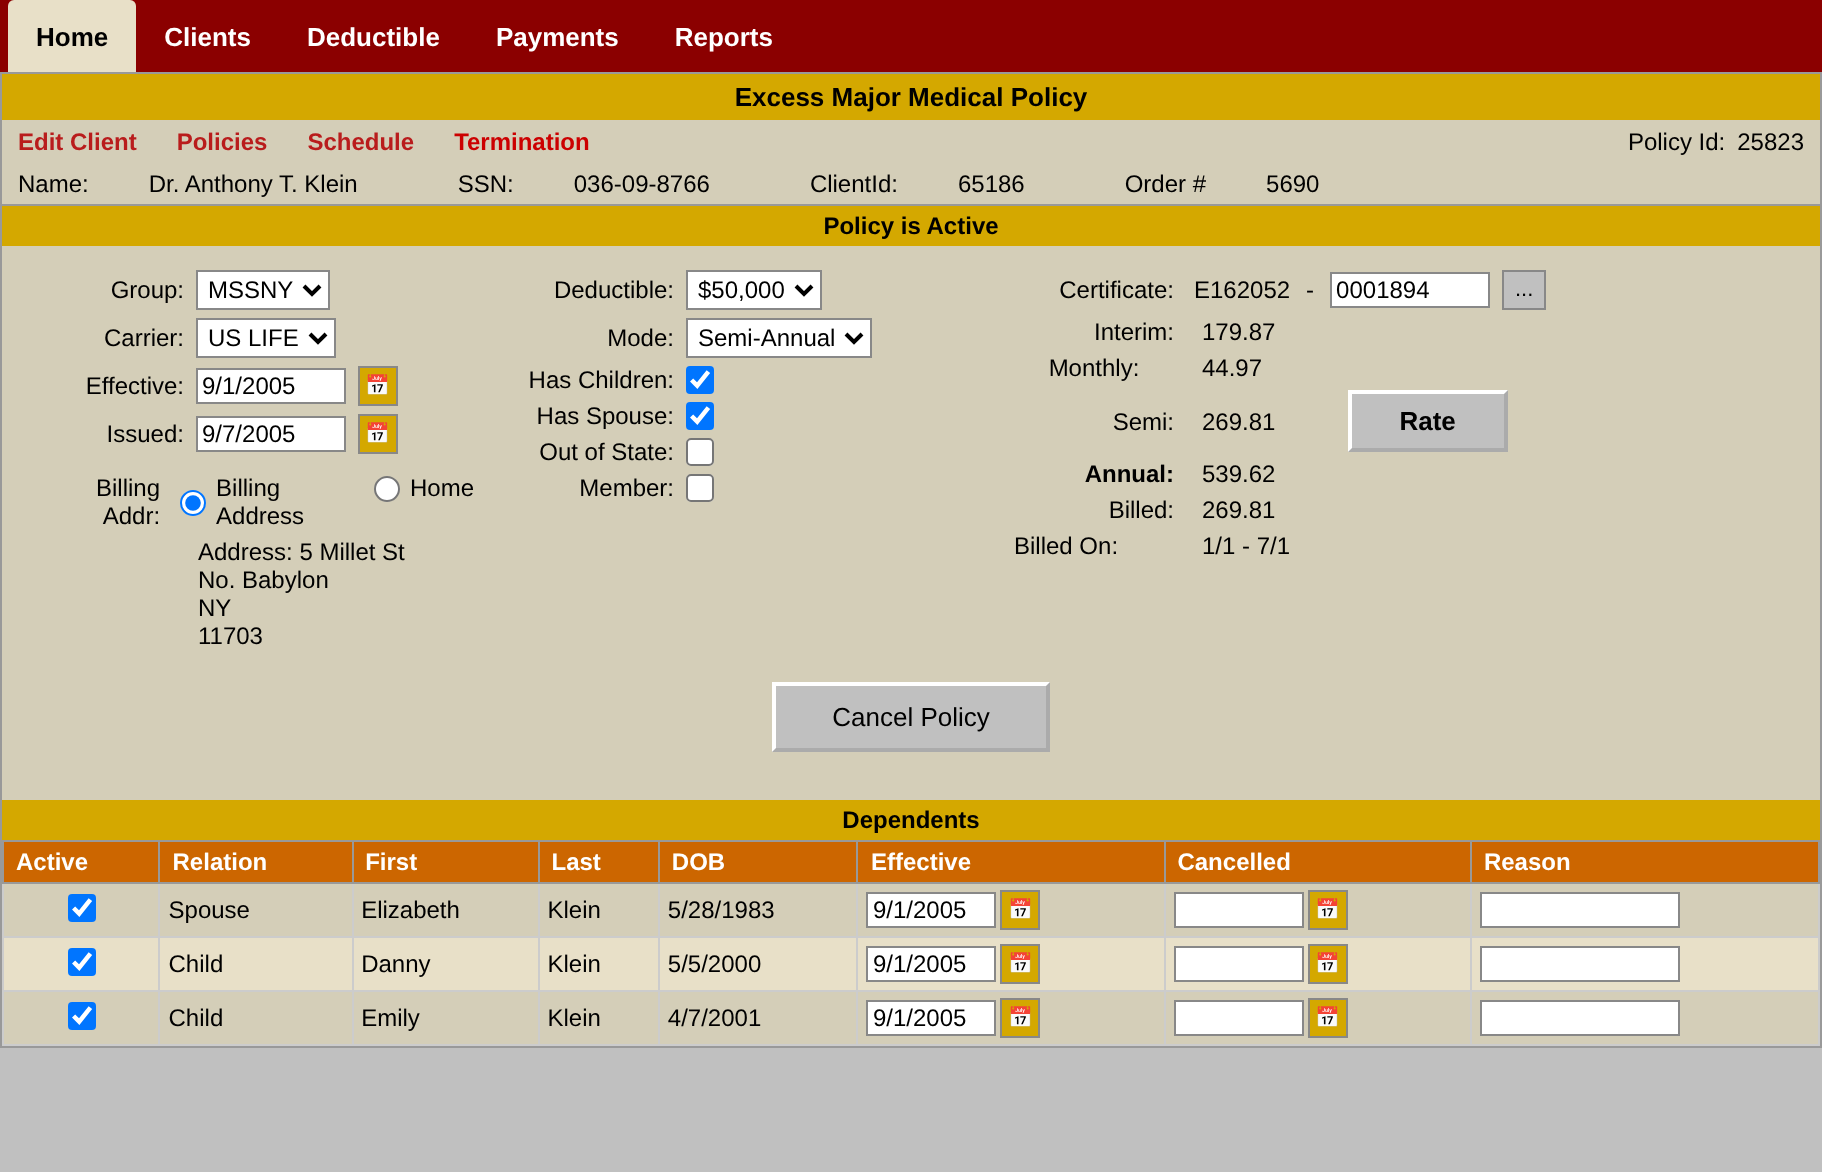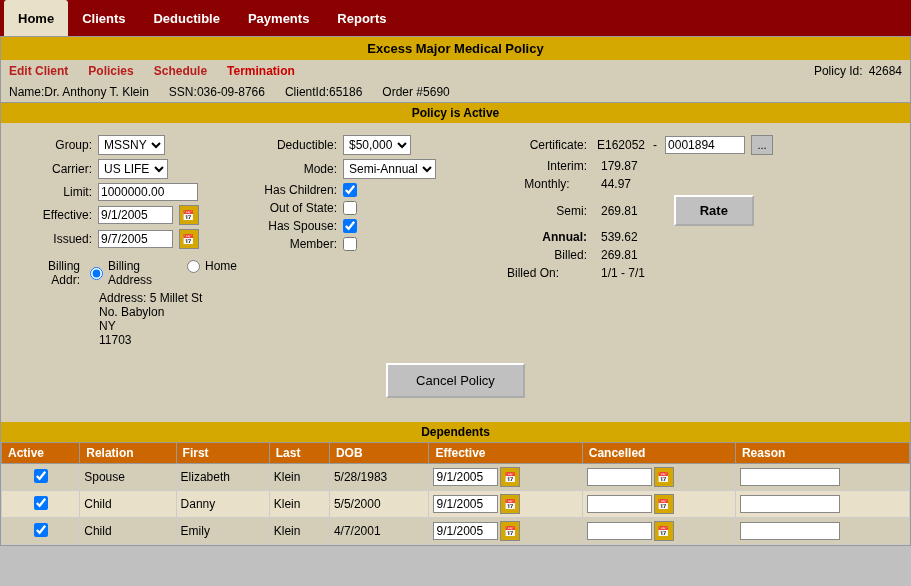--- a/index.html
+++ b/index.html
@@ -15,21 +15,21 @@
 
     
     .title-bar { background: #d4a800; text-align: center; padding: 4px; font-weight: bold; font-size: 13px; color: #000; }
 
     
     .sub-nav { display: flex; padding: 4px 8px; background: #d4ceb8; gap: 20px; align-items: center; }
     .sub-nav-item { color: #b91c1c; font-weight: bold; cursor: pointer; font-size: 12px; }
     .sub-nav-item.termination { color: #cc0000; }
 
     
-    .client-bar { display: flex; padding: 3px 8px; background: #d4ceb8; border-bottom: 1px solid #999; }
+    .client-bar { display: flex; padding: 3px 8px; background: #d4ceb8; gap: 30px; border-bottom: 1px solid #999; }
 
     
     .status-bar { background: #d4a800; text-align: center; padding: 3px; font-weight: bold; font-size: 12px; }
 
     
     .form-area { background: #d4ceb8; padding: 12px 16px; }
 
     .form-row { display: flex; align-items: center; gap: 6px; margin-bottom: 4px; }
     .form-label { width: 75px; text-align: right; font-size: 12px; color: #000; }
     .form-label-wide { width: 90px; text-align: right; font-size: 12px; color: #000; }
@@ -87,21 +87,21 @@
 
   <div class="title-bar">Excess Major Medical Policy</div>
 
   <div class="sub-nav">
     <span class="sub-nav-item">Edit Client</span>
     <span class="sub-nav-item">Policies</span>
     <span class="sub-nav-item">Schedule</span>
     <span class="sub-nav-item termination">Termination</span>
     <span style="margin-left:auto; display:flex; gap:6px; align-items:center;">
       <span>Policy Id:</span>
-      <span>42684</span>
+      <span>25823</span>
     </span>
   </div>
 
   <div class="client-bar">
     <span>Name:</span>
     <span>Dr. Anthony T. Klein</span>
     <span style="margin-left:20px;">SSN:</span>
     <span>036-09-8766</span>
     <span style="margin-left:20px;">ClientId:</span>
     <span>65186</span>
@@ -119,24 +119,20 @@
           <span class="form-label">Group:</span>
           <select>
             <option>MSSNY</option>
           </select>
         </div>
         <div class="form-row">
           <span class="form-label">Carrier:</span>
           <select>
             <option>US LIFE</option>
           </select>
-        </div>
-        <div class="form-row">
-          <span class="form-label">Limit:</span>
-          <input type="text" style="width: 100px;" value="1000000.00">
         </div>
         <div class="form-row">
           <span class="form-label">Effective:</span>
           <input type="text" style="width: 75px;" value="9/1/2005">
           <button class="calendar-btn">📅</button>
         </div>
         <div class="form-row">
           <span class="form-label">Issued:</span>
           <input type="text" style="width: 75px;" value="9/7/2005">
           <button class="calendar-btn">📅</button>
@@ -180,26 +176,26 @@
           <span class="form-label-wide">Mode:</span>
           <select>
             <option>Semi-Annual</option>
           </select>
         </div>
         <div class="form-row">
           <span class="form-label-wide">Has Children:</span>
           <input type="checkbox" checked="" style="">
         </div>
         <div class="form-row">
+          <span class="form-label-wide">Has Spouse:</span>
+          <input type="checkbox" checked="" style="">
+        </div>
+        <div class="form-row">
           <span class="form-label-wide">Out of State:</span>
           <input type="checkbox" style="">
-        </div>
-        <div class="form-row">
-          <span class="form-label-wide">Has Spouse:</span>
-          <input type="checkbox" checked="" style="">
         </div>
         <div class="form-row">
           <span class="form-label-wide">Member:</span>
           <input type="checkbox" style="">
         </div>
       </div>
 
       <div style="padding-left:10px;">
         <div class="form-row">
           <span style="width:80px; text-align:right;">Certificate:</span>

